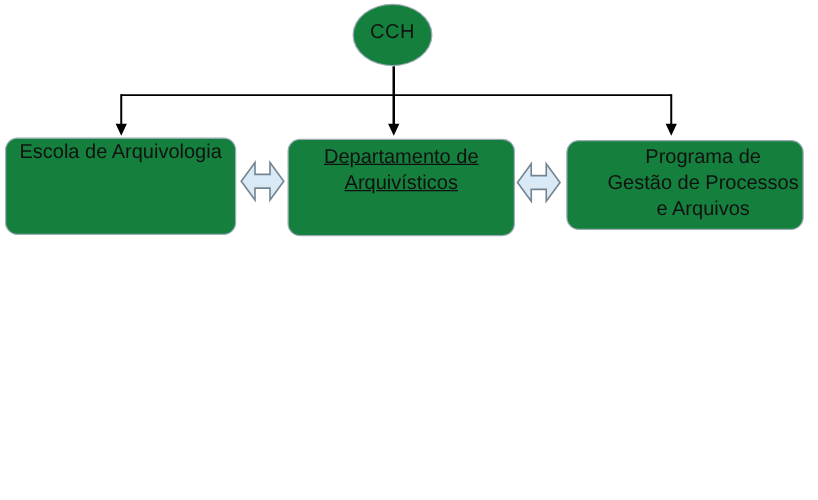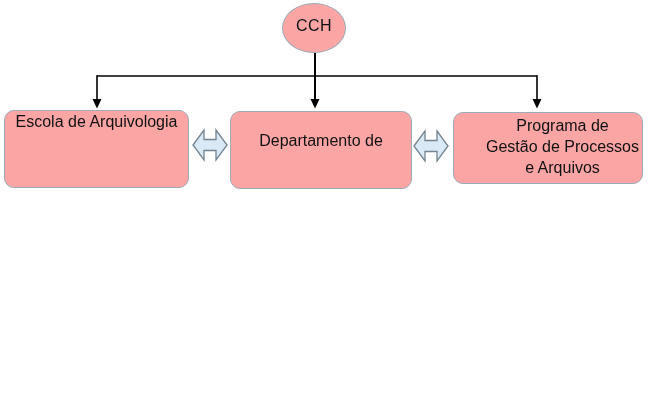--- a/index.html
+++ b/index.html
@@ -20,21 +20,21 @@
     position: absolute;
     left: 0;
     top: 0;
     width: 654px;
     height: 400px;
     z-index: 1;
   }
   .node {
     position: absolute;
     box-sizing: border-box;
-    background: #fca5a5;
+    background: #15803d;
     border: 1px solid #9cabb6;
     z-index: 2;
     text-align: center;
     font-size: 16px;
     line-height: 21px;
   }
   .node-root {
     left: 282px;
     top: 3px;
     width: 64px;
@@ -53,21 +53,22 @@
     width: 185px;
     height: 78px;
     border-radius: 10px;
   }
   .node-box2 {
     left: 230px;
     top: 111px;
     width: 182px;
     height: 78px;
     border-radius: 10px;
-    padding-top: 18px;
+    padding-top: 3px;
+    text-decoration: underline;
   }
   .node-box3 {
     left: 453px;
     top: 112px;
     width: 190px;
     height: 72px;
     border-radius: 10px;
     padding-top: 2px;
     overflow: hidden;
     padding-left: 29px;
@@ -110,20 +111,21 @@
   <div class="node node-box1">
     <div class="line">Escola de Arquivologia</div>
   </div>
 
   <svg class="dbl-arrow dbl-arrow-1" width="36" height="36" viewBox="0 0 36 36" xmlns="http://www.w3.org/2000/svg">
     <polygon points="1,18 12,3 12,12.5 24,12.5 24,3 35,18 24,33 24,23.5 12,23.5 12,33" fill="#d9e9f6" stroke="#75858f" stroke-width="1.3" stroke-linejoin="miter"></polygon>
   </svg>
 
   <div class="node node-box2">
     <div class="line">Departamento de</div>
+    <div class="line">Arquivísticos</div>
   </div>
 
   <svg class="dbl-arrow dbl-arrow-2" width="36" height="36" viewBox="0 0 36 36" xmlns="http://www.w3.org/2000/svg">
     <polygon points="1,18 12,3 12,12.5 24,12.5 24,3 35,18 24,33 24,23.5 12,23.5 12,33" fill="#d9e9f6" stroke="#75858f" stroke-width="1.3" stroke-linejoin="miter"></polygon>
   </svg>
 
   <div class="node node-box3">
     <div class="line">Programa de</div>
     <div class="line">Gestão de Processos</div>
     <div class="line">e Arquivos</div>

